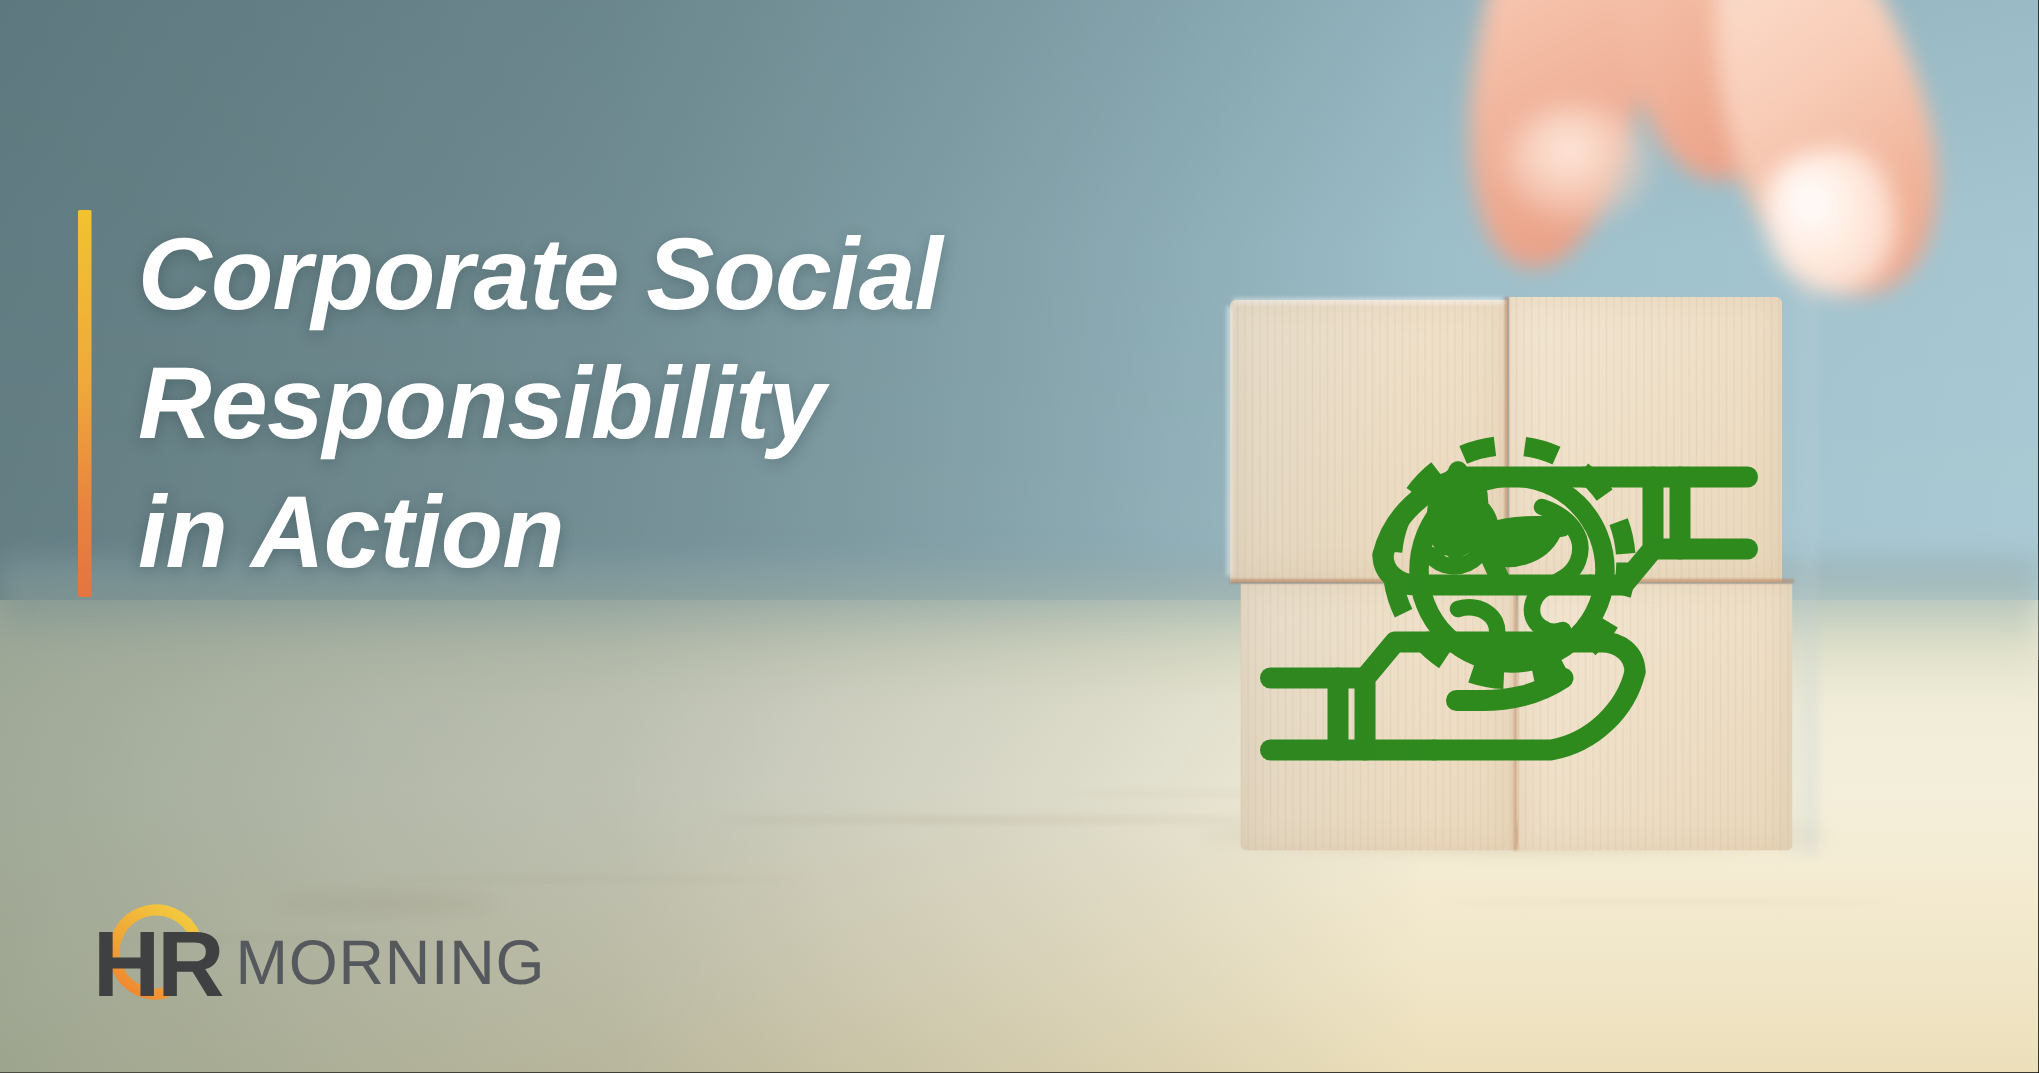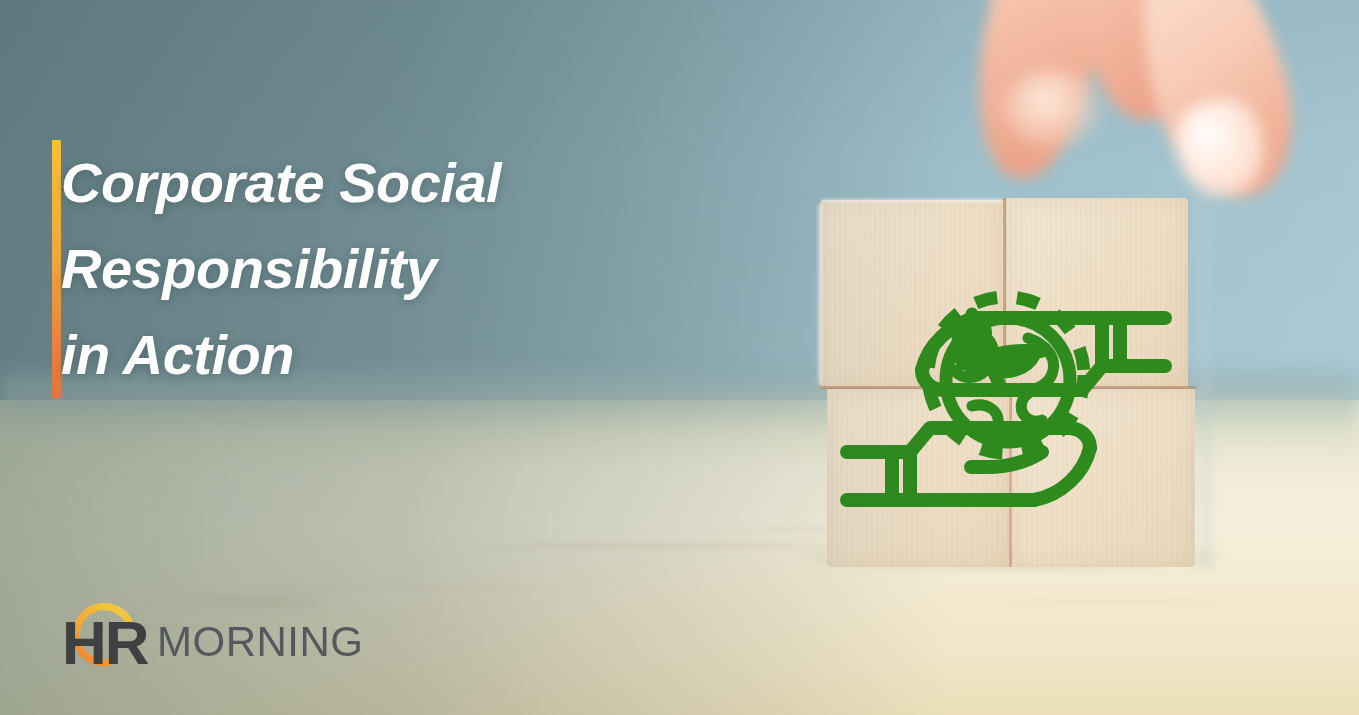--- a/index.html
+++ b/index.html
@@ -141,24 +141,25 @@
       rgba(46,71,76,0.0) 70%);
   }
 
   
   .title-wrap { position:absolute; left:52px; top:140px; display:flex; align-items:stretch; }
   .accent-bar {
     width:9px; min-height:257px; border-radius:1px;
     background:linear-gradient(to bottom, #f2c230 0%, #efa93a 45%, #e9823f 78%, #e5743f 100%);
   }
   .headline {
+    margin-left:31px;
     color:#ffffff;
     font-style:italic;
     font-weight:bold;
-    font-size:56px;
+    font-size:68px;
     line-height:86px;
     letter-spacing:-0.5px;
     text-shadow:0 2px 10px rgba(30,50,54,0.30);
     white-space:pre-line;
   }
 
   
   .logo { position:absolute; left:50px; top:598px; width:330px; height:82px;text-align:center; }
   .logo-svg { position:absolute; left:0; top:0; }
 </style>

